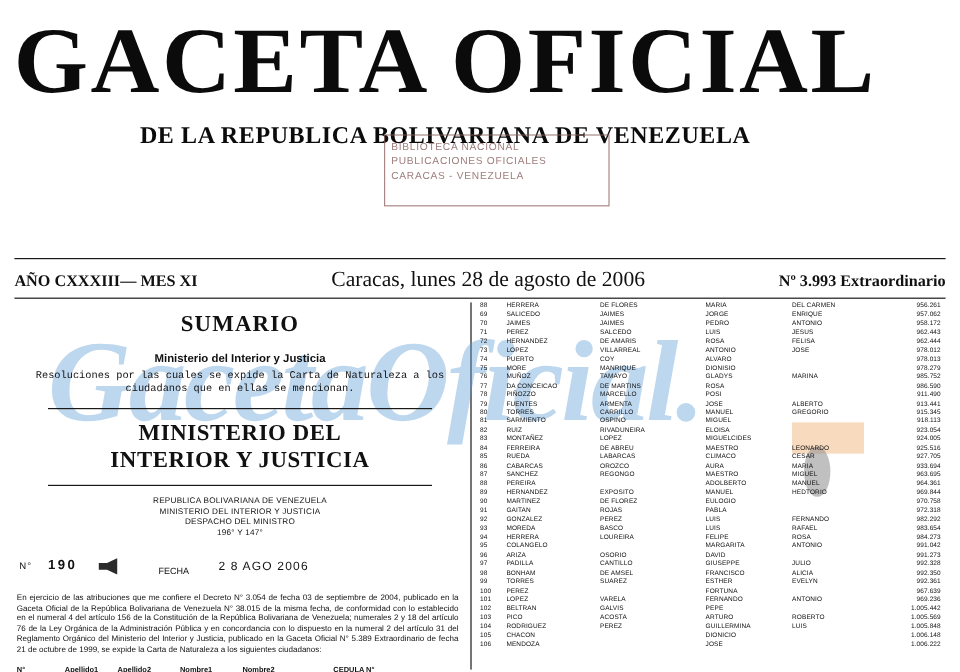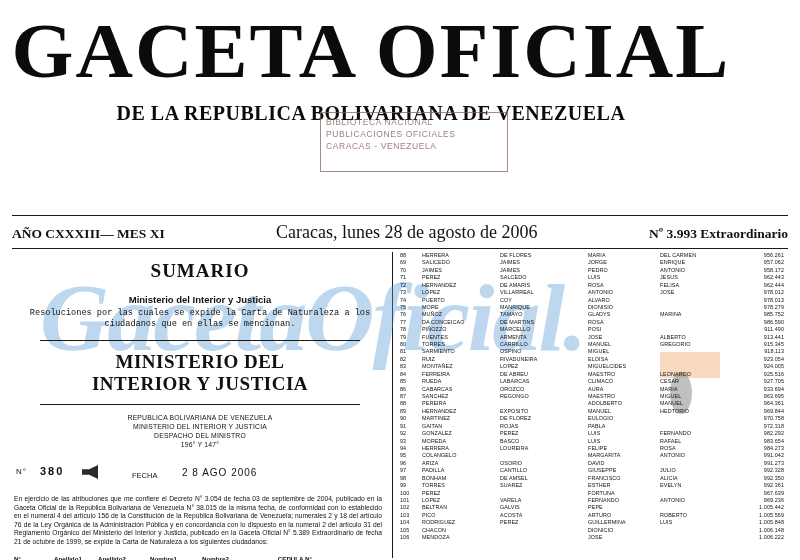--- a/index.html
+++ b/index.html
@@ -315,21 +315,21 @@
 
     <div class="thin-rule2"></div>
 
     <div class="republic-block" style="white-space: pre-line;">REPUBLICA BOLIVARIANA DE VENEZUELA
 MINISTERIO DEL INTERIOR Y JUSTICIA
 DESPACHO DEL MINISTRO
 196° Y 147°</div>
 
     <div class="res-row">
       <span class="res-left">N°</span>
-      <span class="res-num">380</span>
+      <span class="res-num">190</span>
       <span class="res-seal"></span>
       <span class="res-fecha">FECHA</span>
       <span class="res-date">2 8 AGO 2006</span>
     </div>
 
     <div class="body-text">En ejercicio de las atribuciones que me confiere el Decreto N° 3.054 de fecha 03 de septiembre de 2004, publicado en la Gaceta Oficial de la República Bolivariana de Venezuela N° 38.015 de la misma fecha, de conformidad con lo establecido en el numeral 4 del artículo 156 de la Constitución de la República Bolivariana de Venezuela; numerales 2 y 18 del artículo 76 de la Ley Orgánica de la Administración Pública y en concordancia con lo dispuesto en la numeral 2 del artículo 31 del Reglamento Orgánico del Ministerio del Interior y Justicia, publicado en la Gaceta Oficial N° 5.389 Extraordinario de fecha 21 de octubre de 1999, se expide la Carta de Naturaleza a los siguientes ciudadanos:</div>
 
     <div class="table-head">
       <span class="th0">N°</span>
       <span class="th1">Apellido1</span>

